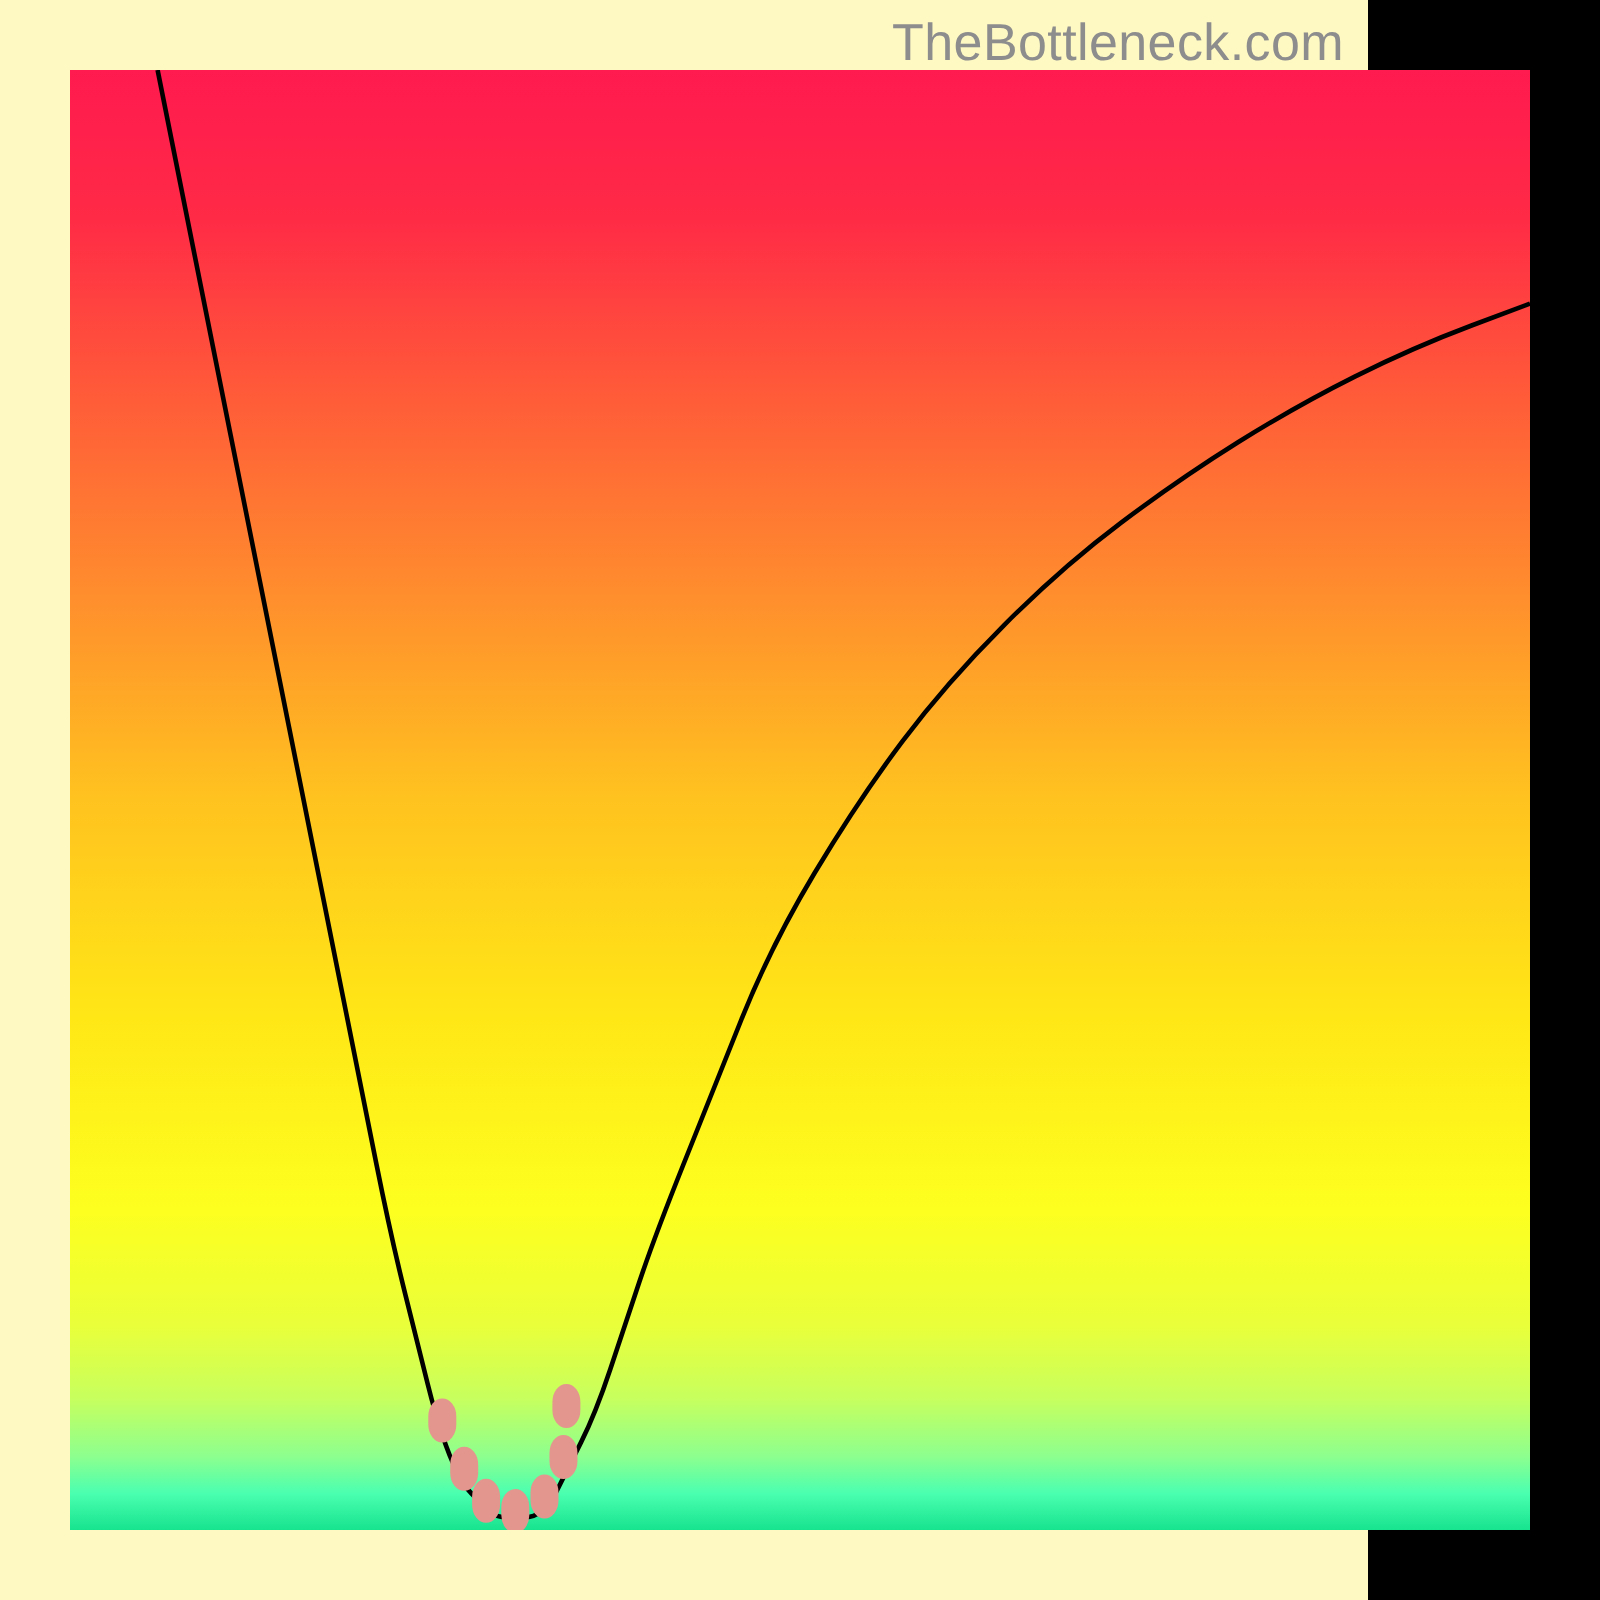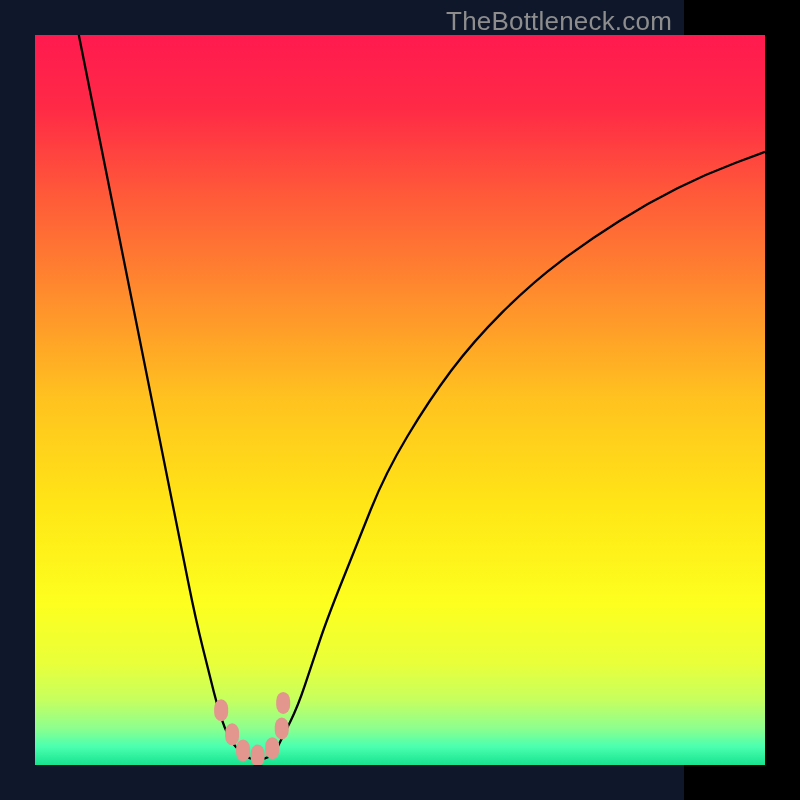--- a/index.html
+++ b/index.html
@@ -9,21 +9,21 @@
     height: 800px;
     background: #000;
     overflow: hidden;
   }
   .frame {
     position: absolute;
     left: 0;
     top: 0;
     width: 684px;
     height: 800px;
-    background: #0f172a;
+    background: #fef9c3;
   }
   .plot {
     position: absolute;
     left: 35px;
     top: 35px;
     width: 730px;
     height: 730px;
     overflow: hidden;
   }
   .watermark {

